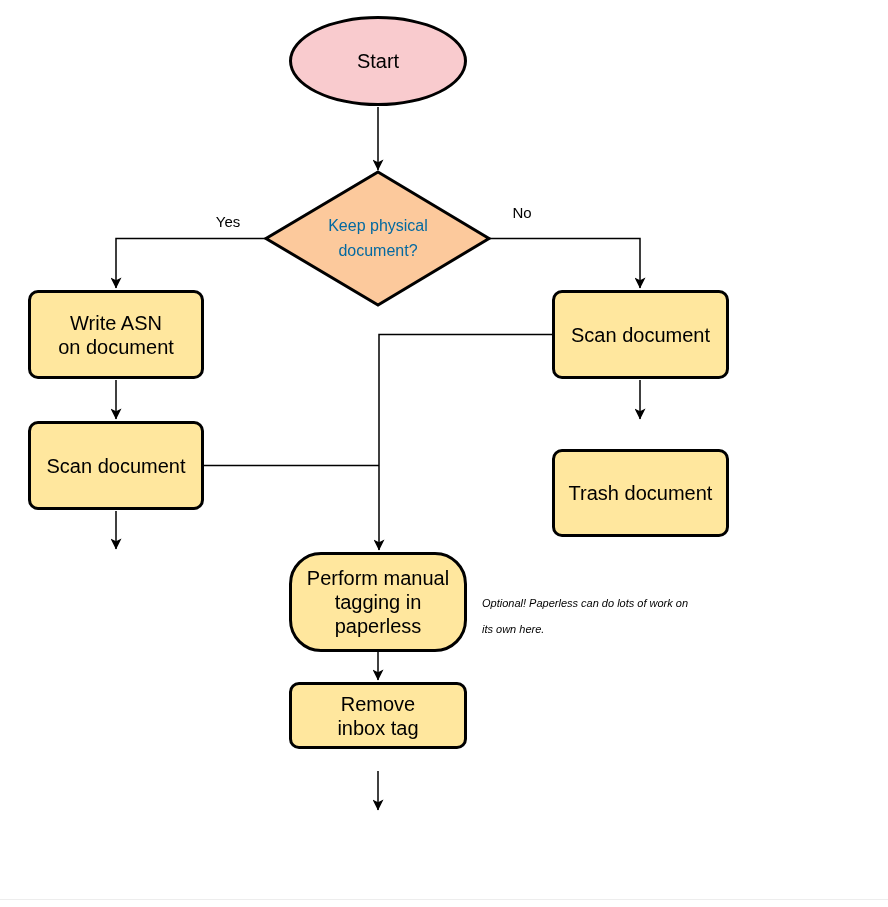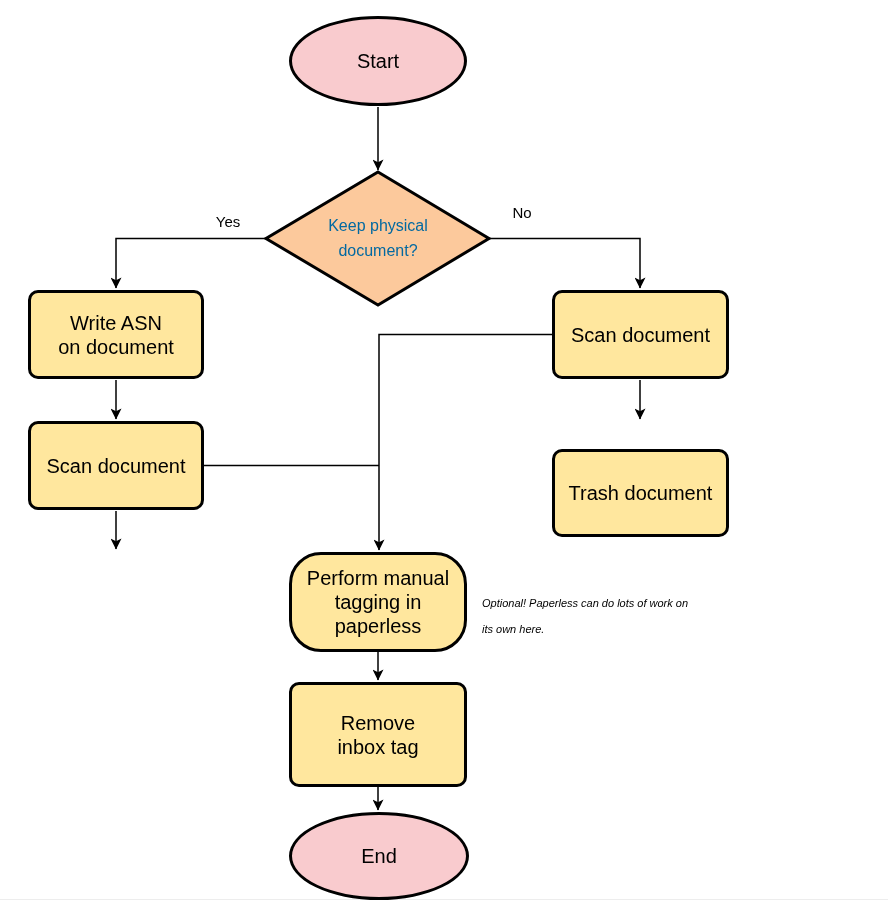--- a/index.html
+++ b/index.html
@@ -150,24 +150,21 @@
 
   <div class="node process" style="left:289px; top:552px; width:178px; height:100px;border-radius:32px;">
     <span>Perform manual
 tagging in
 paperless</span>
   </div>
 
   <div class="annotation" style="left:482px; top:590px; width:404px;">Optional! Paperless can do lots of work on
 its own here.</div>
 
-  <div class="node process" style="left:289px; top:682px; width:178px; height:105px;">
+  <div class="node process" style="left:289px; top:682px; width:178px; height:67px;">
     <span>Remove
 inbox tag</span>
   </div>
 
-  <div class="node terminal" style="left:289px; top:812px; width:180px; height:88px;">
-    <span>End</span>
-  </div>
 
   <div class="bottom-rule"></div>
 
 </div>
 
 </body></html>

